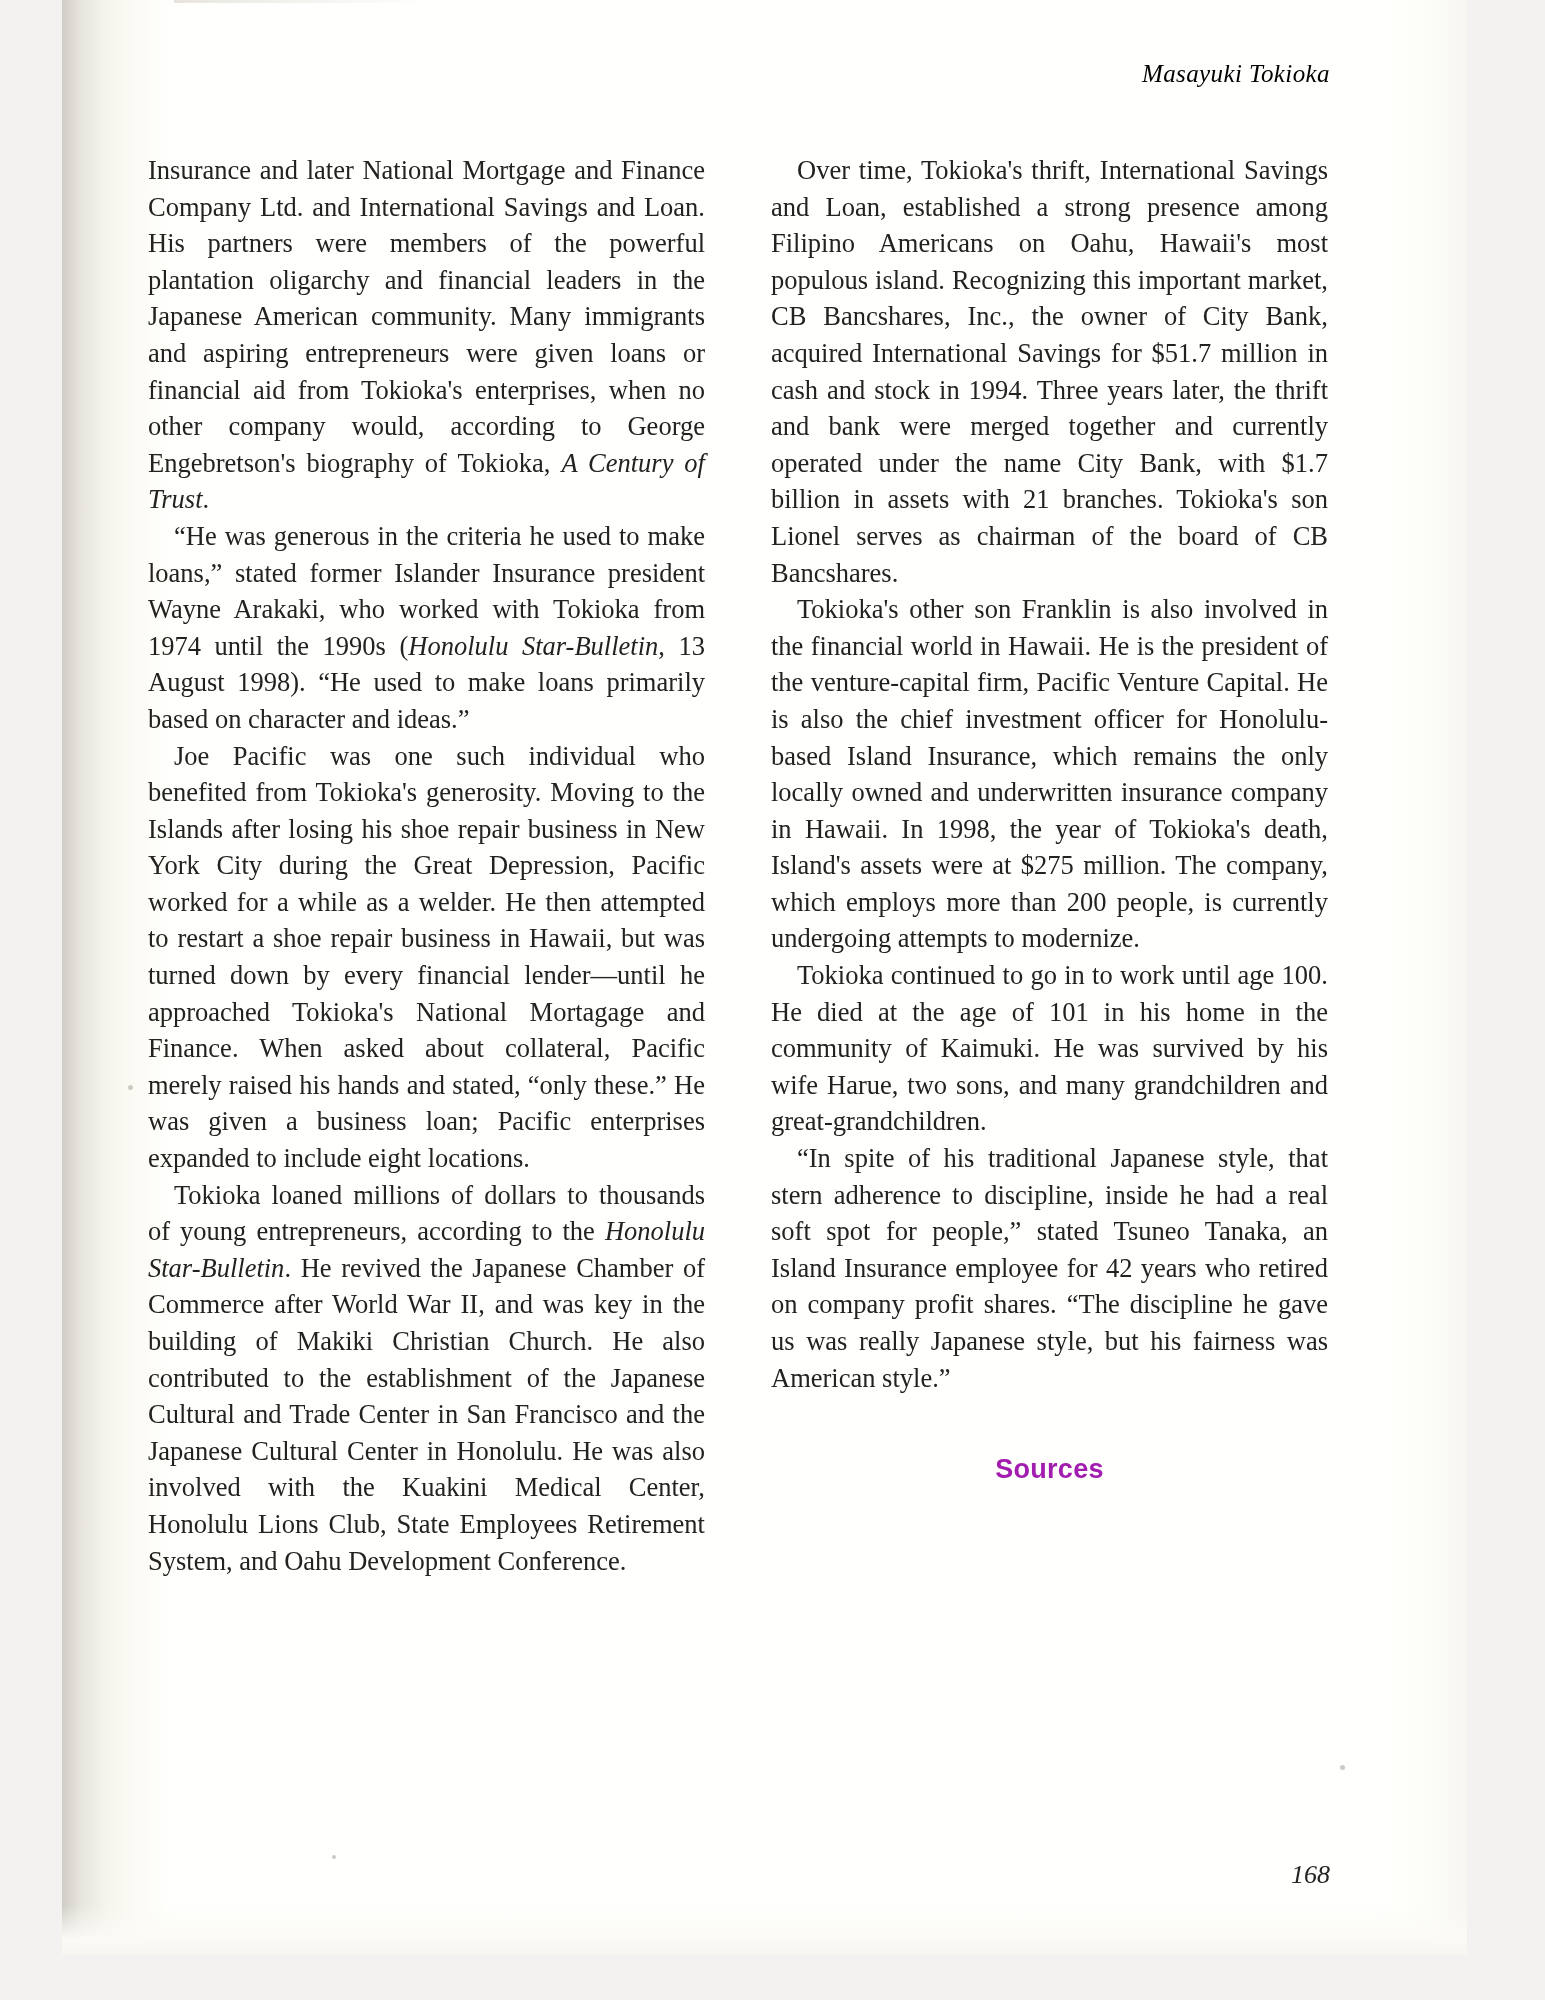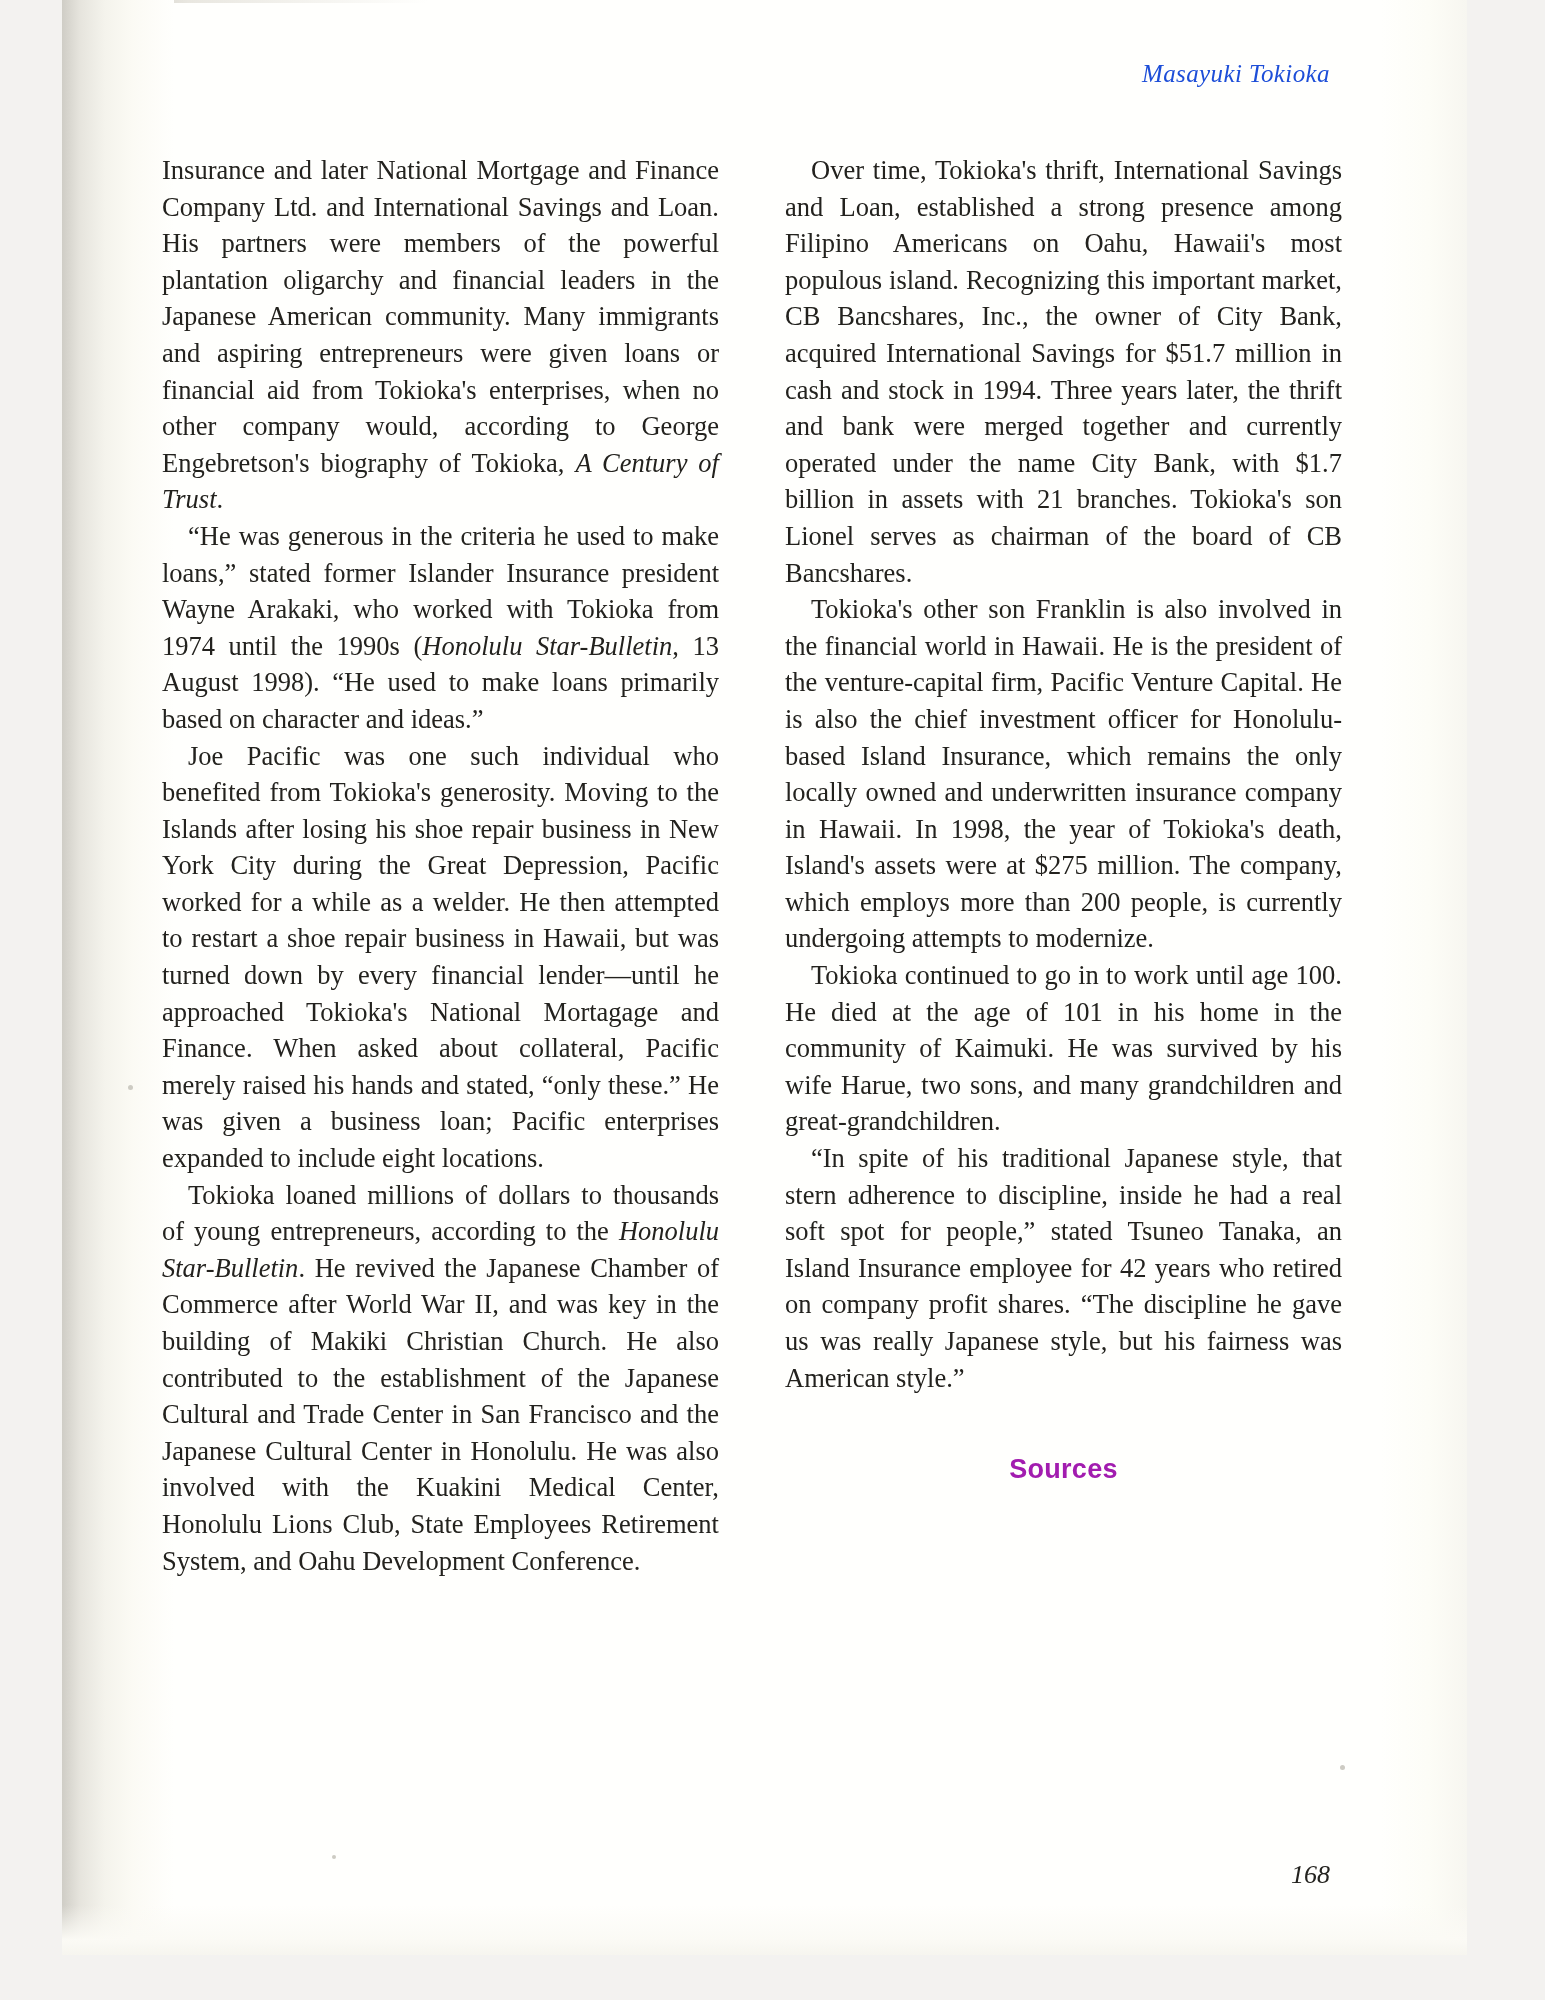--- a/index.html
+++ b/index.html
@@ -77,27 +77,27 @@
   
   .running-head {
     position: absolute;
     left: 150px;
     top: 60px;
     width: 1180px;
     text-align: right;
     font-style: italic;
     font-size: 25px;
     letter-spacing: 0.4px;
-    color: #1d4ed8;
+    color: #000000;
   }
 
   
   .columns {
     position: absolute;
-    left: 162px;
+    left: 148px;
     top: 152px;
     width: 1180px;
     height: 1700px;
   }
 
   .col {
     position: absolute;
     top: 0;
     width: 557px;
   }

